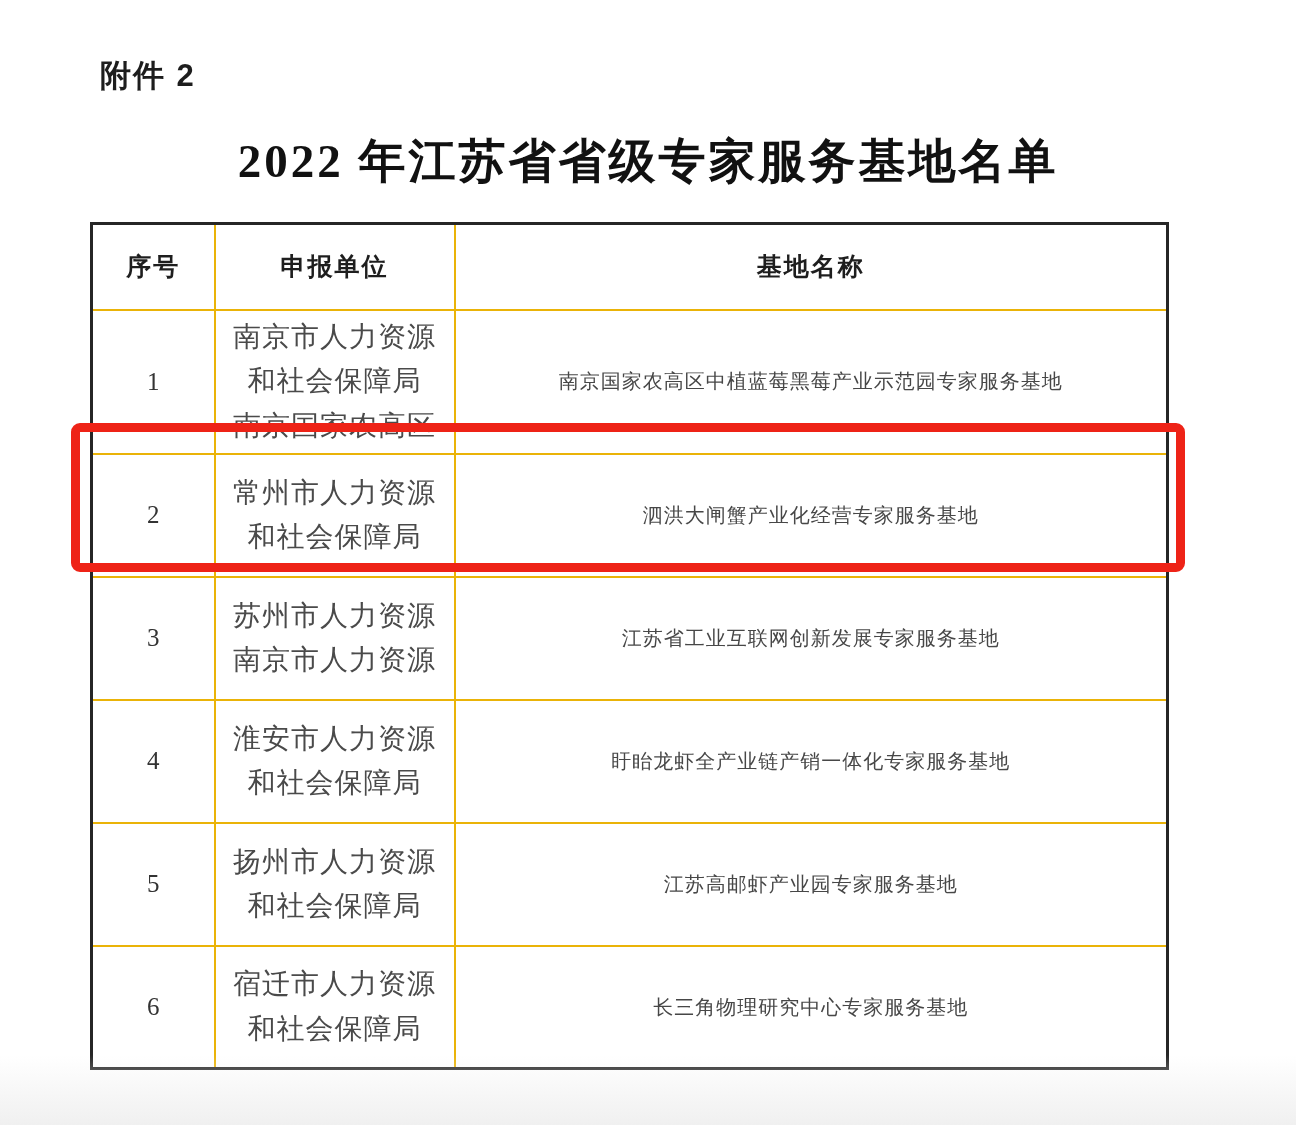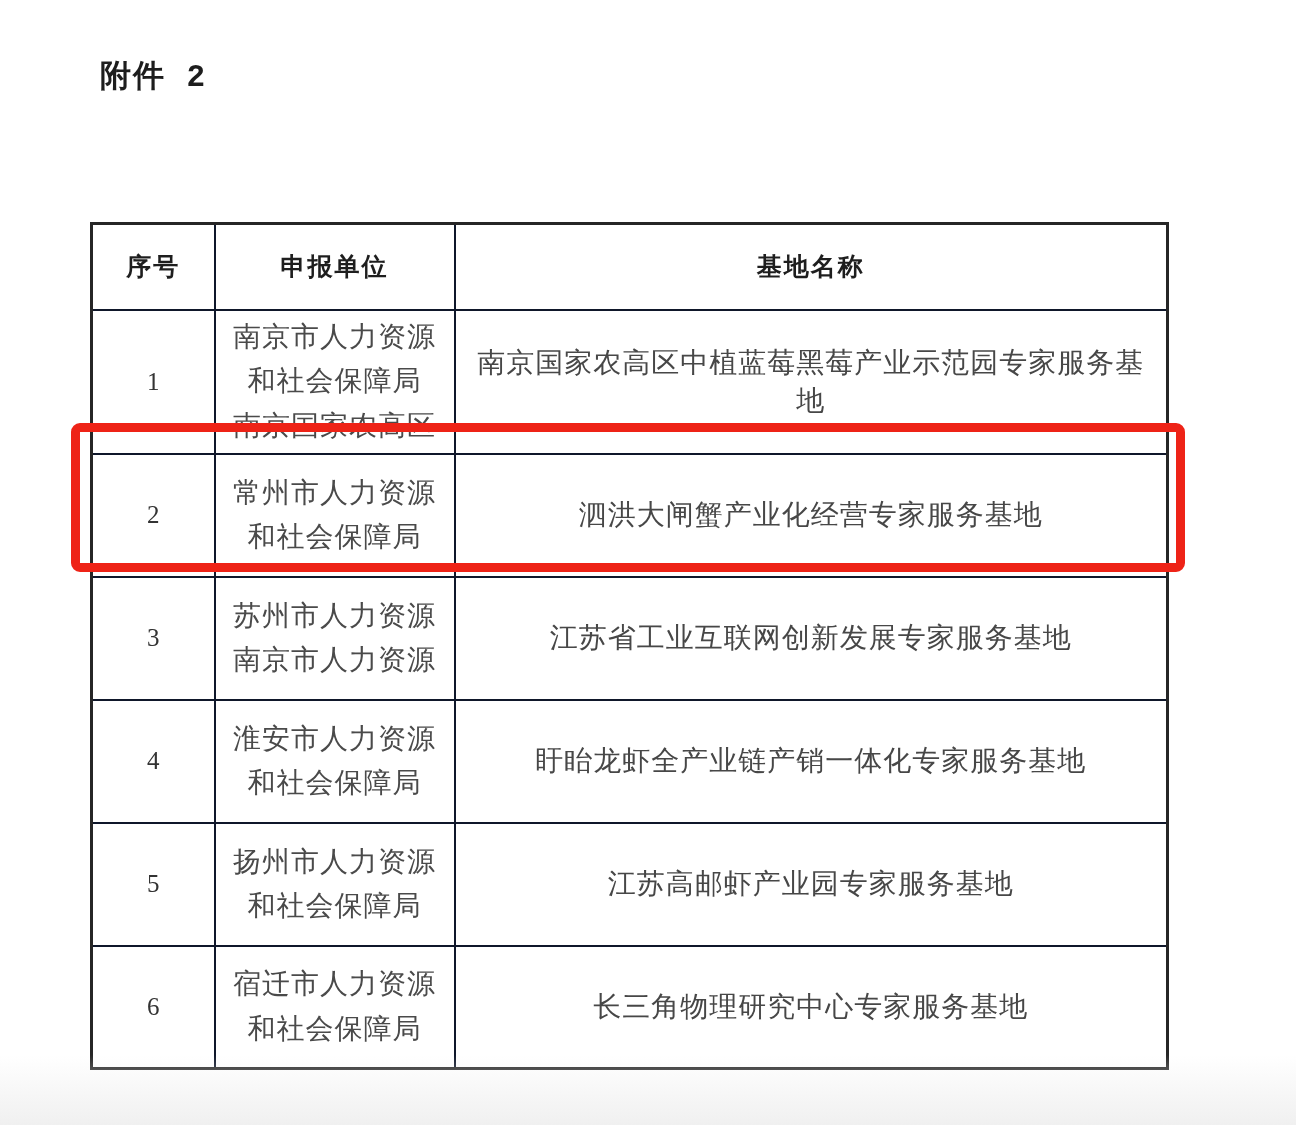--- a/index.html
+++ b/index.html
@@ -19,21 +19,21 @@
     position: absolute;
     left: 0; right: 0; bottom: 0;
     height: 70px;
     background: linear-gradient(rgba(240,240,240,0), #f0f0f0);
     pointer-events: none;
   }
   .attachment {
     position: absolute;
     left: 100px;
     top: 55px;
-    font-family: Liberation Mono, monospace;
+    font-family: Liberation Sans, sans-serif;
     font-weight: bold;
     font-size: 31px;
     color: #1d1d1d;
     letter-spacing: 2px;
   }
   .title {
     position: absolute;
     left: 0;
     top: 130px;
     width: 1296px;
@@ -51,21 +51,21 @@
     width: 1076px;
     border-collapse: collapse;
     table-layout: fixed;
     border: 3px solid #262626;
   }
   table.list-table col.c1 { width: 123px; }
   table.list-table col.c2 { width: 240px; }
   table.list-table col.c3 { width: 713px; }
   table.list-table th,
   table.list-table td {
-    border: 2px solid #0f172a;
+    border: 2px solid #eab308;
     text-align: center;
     vertical-align: middle;
     padding: 4px 10px;
   }
   table.list-table thead tr { height: 86px; }
   table.list-table tbody tr { height: 123px; }
   table.list-table th {
     font-family: "Liberation Sans", sans-serif;
     font-weight: bold;
     font-size: 25px;
@@ -78,21 +78,21 @@
     color: #333333;
   }
   td.cell-unit {
     font-size: 28px;
     color: #4a4a4a;
     line-height: 1.6;
     letter-spacing: 1px;
     white-space: pre-line;
   }
   td.cell-base {
-    font-size: 28px;
+    font-size: 20px;
     color: #474747;
     letter-spacing: 1px;
   }
   .highlight-box {
     position: absolute;
     left: 71px;
     top: 423px;
     width: 1114px;
     height: 149px;
     border: 9px solid #ee2317;
@@ -100,20 +100,21 @@
     pointer-events: none;
   }
 </style>
 </head>
 <body>
 
 <div class="page">
 
   <div class="attachment">附件 2</div>
 
+  <h1 class="title">2022 年江苏省省级专家服务基地名单</h1>
 
   <table class="list-table">
     <colgroup>
         <col class="c1">
         <col class="c2">
         <col class="c3">
       </colgroup>
     <thead>
       <tr>
         <th>序号</th>

